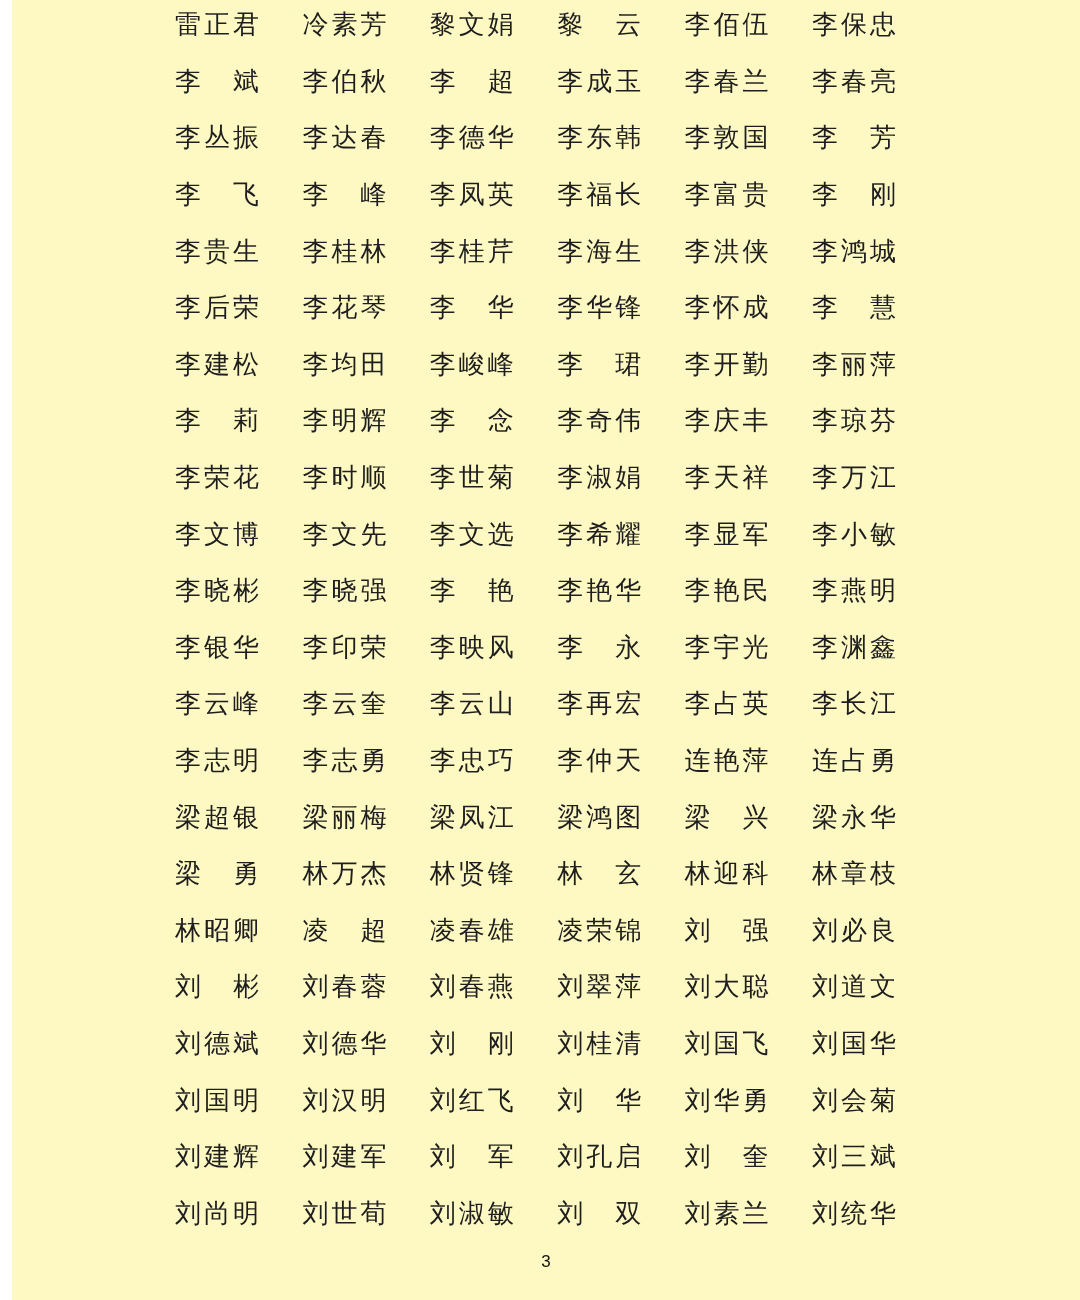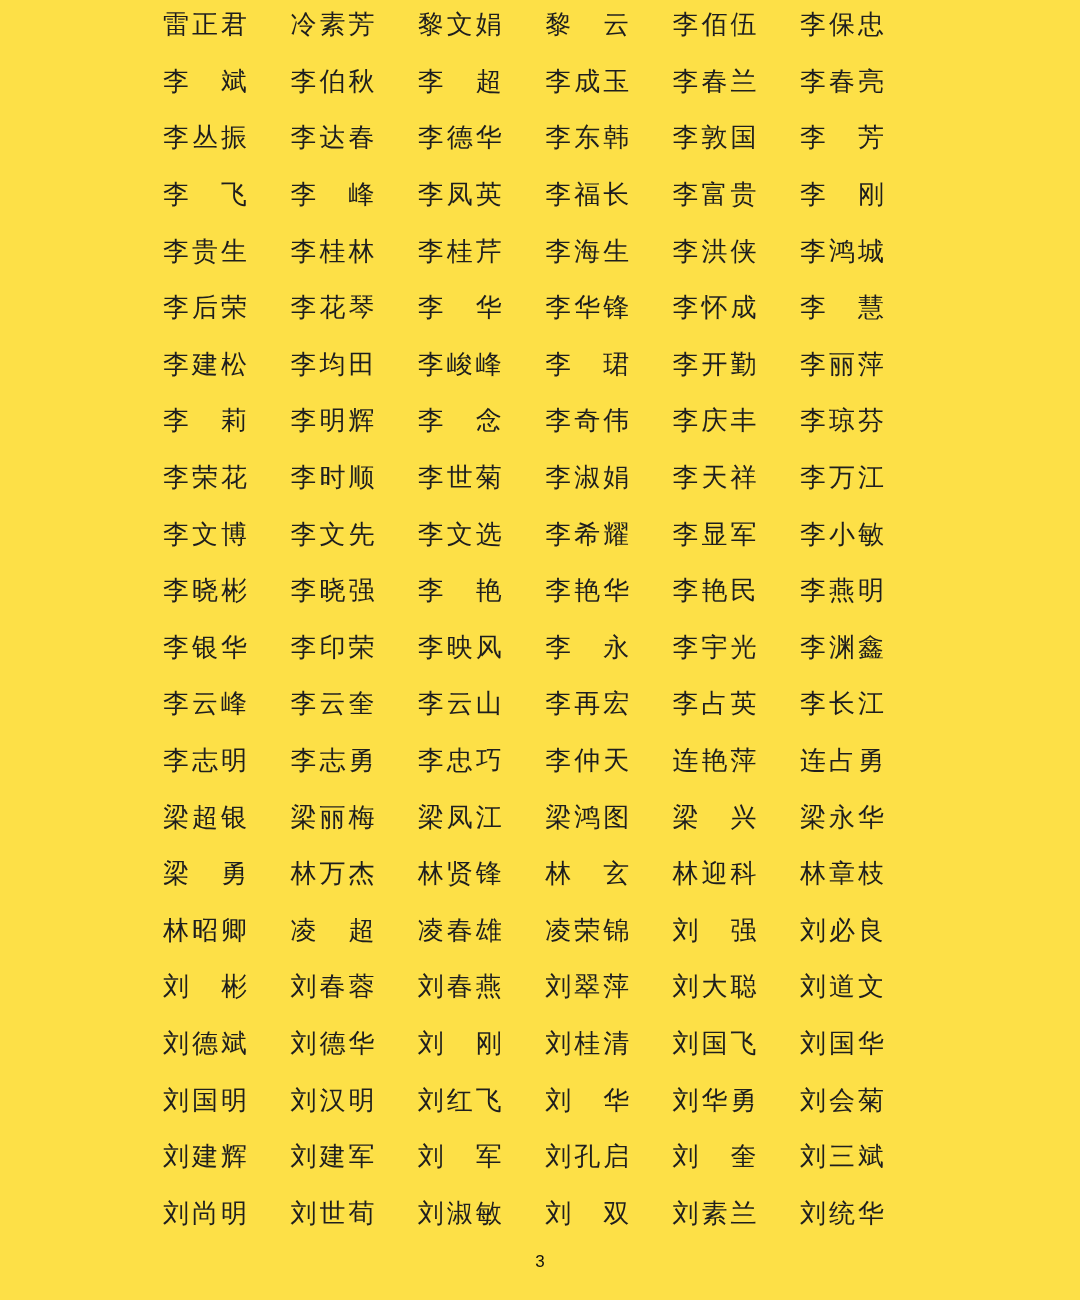--- a/index.html
+++ b/index.html
@@ -11,21 +11,22 @@
     height: 1300px;
     background: #ffffff;
     font-family: "DejaVu Serif", serif;
     color: #1e1e1e;
     position: relative;
     overflow: hidden;
   }
   .page {
     position: absolute;
     inset: 0;
-    background: #fde047;
+    background: #fef9c3;
+    margin-left: 12px;
   }
   .name-grid {
     position: absolute;
     left: 163px;
     top: -4px;
     width: 721px;
     display: grid;
     grid-template-columns: repeat(6, 84px);
     column-gap: 43.4px;
     grid-auto-rows: 56.6px;

